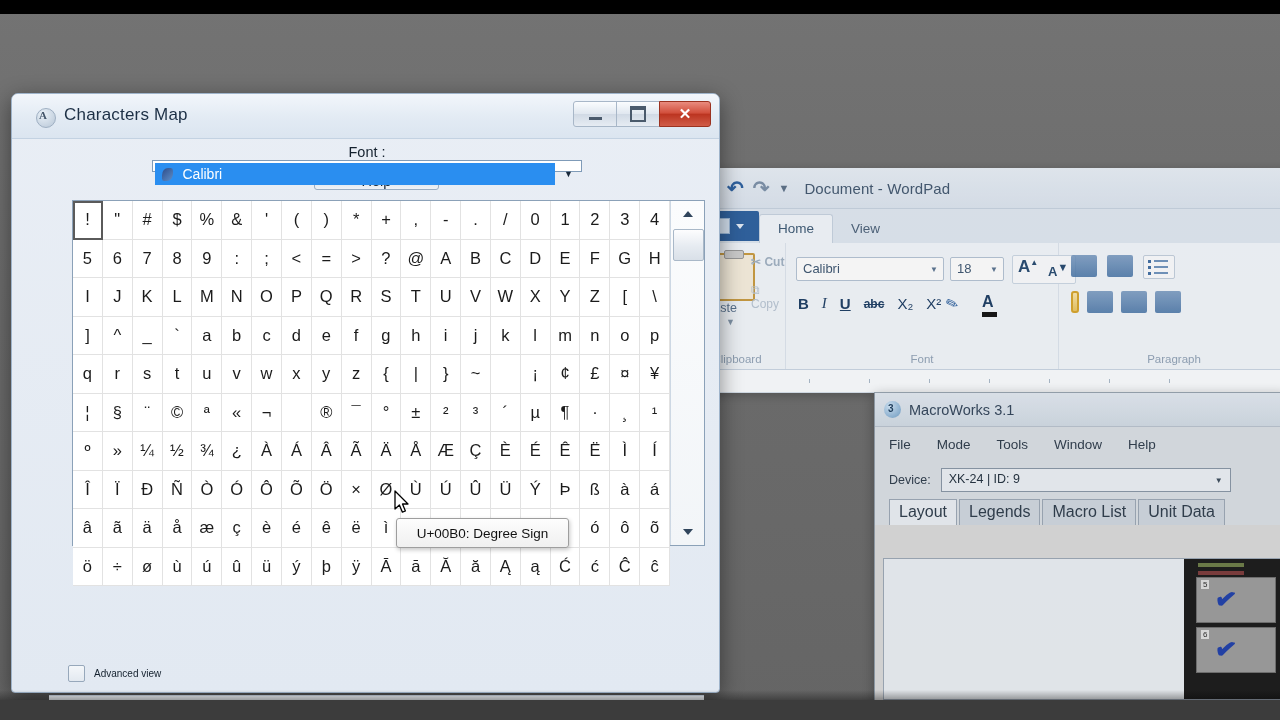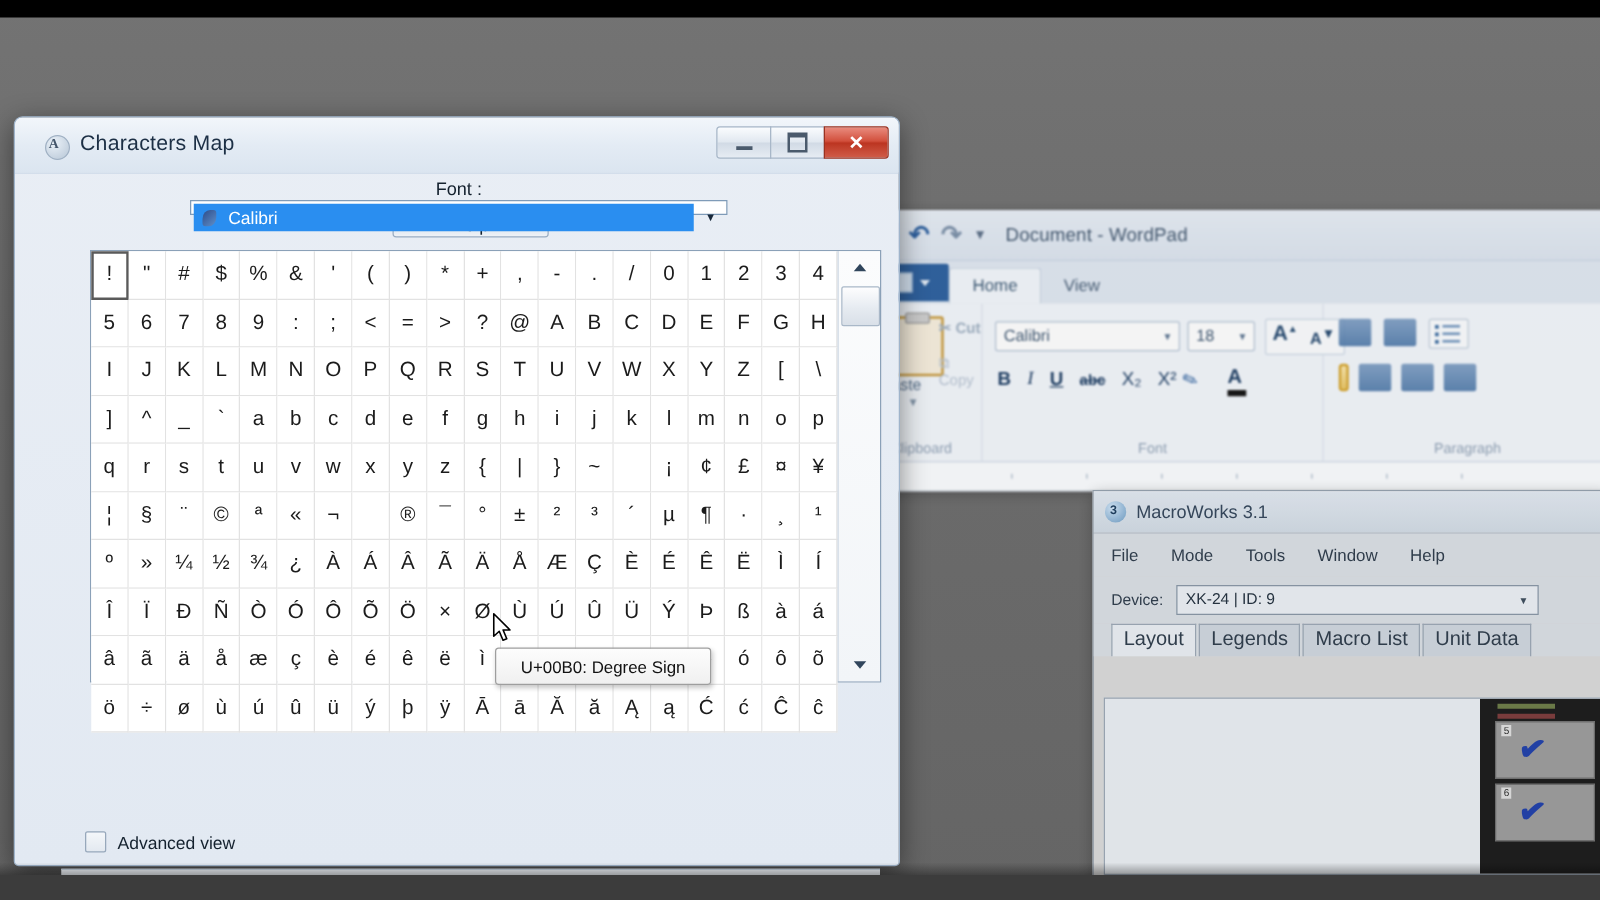--- a/index.html
+++ b/index.html
@@ -317,21 +317,21 @@
     border:1px solid #c3cfdc;border-radius:3px;
     font-size:14.5px;color:#9eabb8;display:flex;align-items:center;justify-content:center;
   }
   #cm-advrow{
     position:absolute;left:41px;top:521px;display:flex;align-items:center;gap:9px;
   }
   #cm-advcheck{
     width:15px;height:15px;background:linear-gradient(180deg,#f4f7fa,#e3e9f0);
     border:1px solid #97a8bb;border-radius:2px;
   }
-  #cm-advlabel{font-size:14px;color:#14212e;}
+  #cm-advlabel{font-size:10px;color:#14212e;}
   #cm-status{
     position:absolute;left:22px;top:551px;width:655px;height:30px;
     background:#eef2f7;border-top:1px solid #c3cfdc;
     font-size:14px;color:#101c28;display:flex;align-items:center;padding-left:12px;
     box-sizing:border-box;
   }
 </style>
 </head>
 <body>
 

